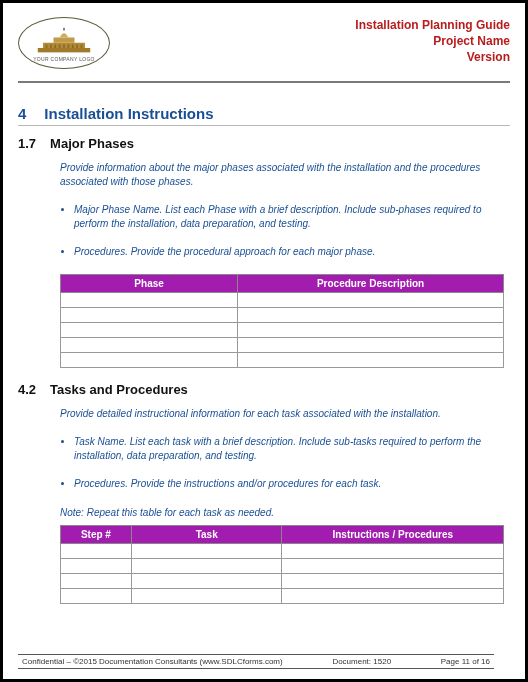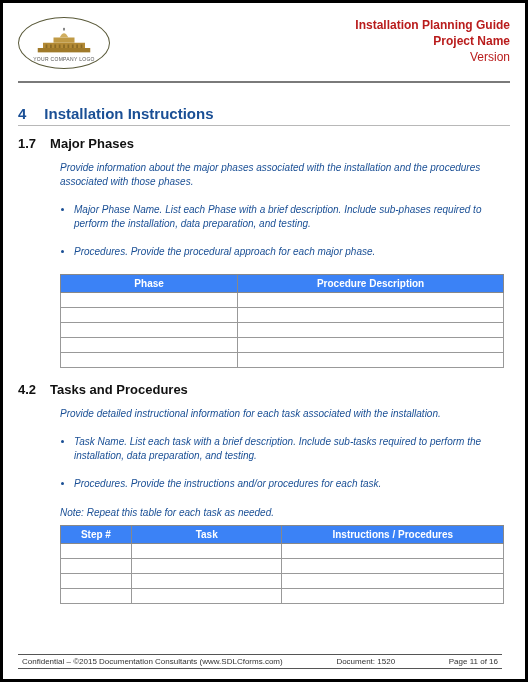--- a/index.html
+++ b/index.html
@@ -39,21 +39,21 @@
     margin-top:1px;
   }
   .header-text{
     text-align:right;
     font-size:12px;
     line-height:1.35;
     color:#b91c1c;
   }
   .header-text .t1{font-weight:700;}
   .header-text .t2{font-weight:700;text-align:right;}
-  .header-text .t3{font-weight:400;}
+  .header-text .t3{font-weight:700;}
   .hr-thick{
     border:none;border-top:2px solid #7a7a7a;margin:4px 0 0 0;
   }
   .content{padding:10px 0 0 0;}
   .h1-row{
     display:flex;gap:18px;align-items:baseline;
     color:#1a4f95;font-weight:700;font-size:15px;
     border-bottom:1px solid #b8b8b8;
     padding:12px 0 3px 0;
     margin-bottom:10px;
@@ -72,31 +72,31 @@
   .instr-block ul{margin:0 0 8px 0;padding-left:14px;}
   .instr-block li{margin:15px 0;}
   .instr-block li::marker{color:#1a4f95;}
   table.grid{
     width:100%;
     border-collapse:collapse;
     margin:6px 0 14px 0;
     font-size:10px;
   }
   table.grid th{
-    background:#3b82f6;color:#fff;font-weight:700;
+    background:#a21caf;color:#fff;font-weight:700;
     border:1px solid #888;padding:3px 4px;text-align:center;
     font-style:normal;
     margin-top:41px;
   }
   table.grid td{
     border:1px solid #999;height:14px;padding:0;
   }
   .table-wrap{margin-left:42px;margin-right:6px;}
   .footer{
-    position:absolute;left:0;right:8px;bottom:0;
+    position:absolute;left:0;right:16px;bottom:0;
   }
   .footer .ft-line{
     border-top:1px solid #555;border-bottom:1px solid #555;
     display:flex;justify-content:space-between;
     font-size:8px;color:#333;padding:2px 4px;
   }
 </style>
 </head>
 <body>
 

